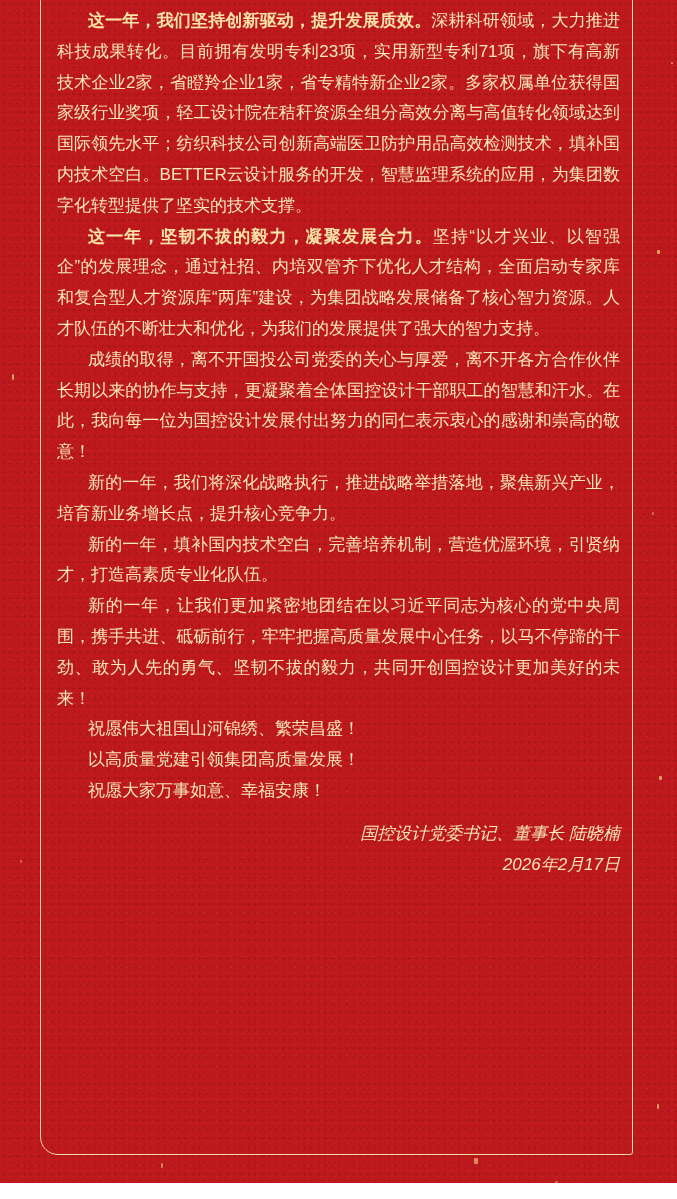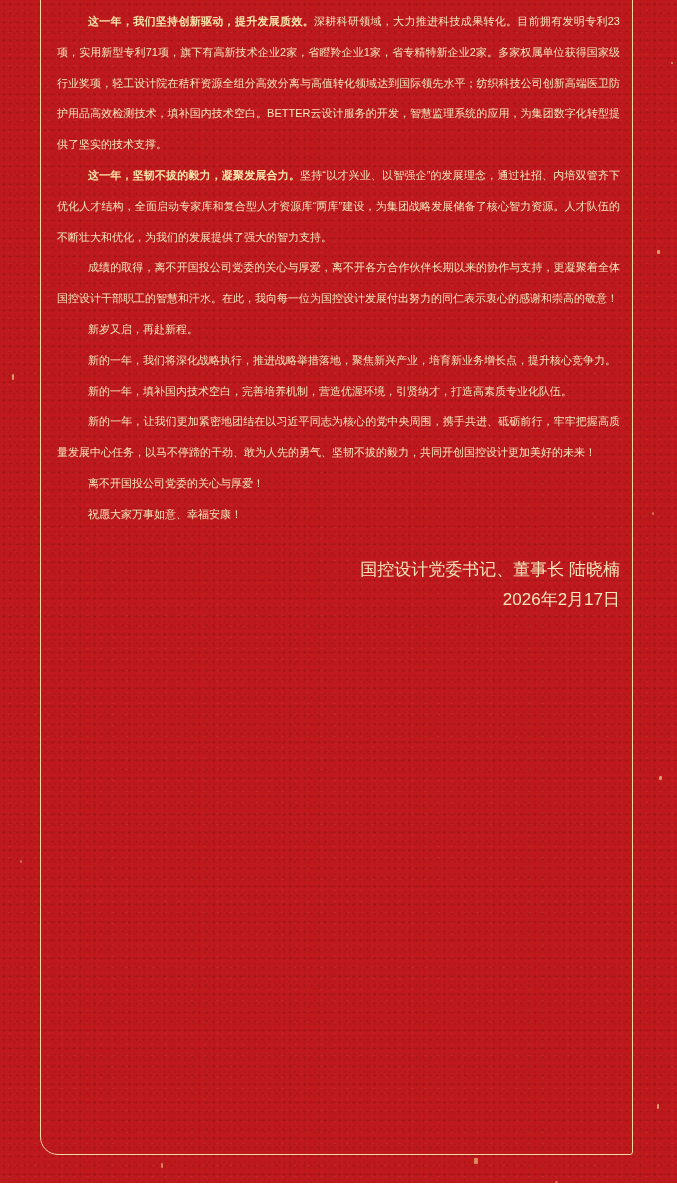--- a/index.html
+++ b/index.html
@@ -32,37 +32,38 @@
     box-sizing: border-box;
   }
   .content {
     position: absolute;
     left: 57px; top: 6px;
     width: 563px;
     color: var(--text, #f6e6ba);
   }
   .para {
     margin: 0;
-    font-size: 11px;
+    font-size: 17px;
     line-height: 30.8px;
     letter-spacing: 0;
     text-align: justify;
     text-justify: inter-character;
     text-indent: 31px;
     word-break: break-all;
   }
   .para strong {
     font-weight: 700;
     color: var(--lead, #f8e4a8);
   }
   .signature-block {
-    margin-top: 25px;
+    margin-top: 12px;
     text-align: right;
     font-size: 17px;
     line-height: 30.8px;
+    font-style: italic;
   }
   .speck {
     position: absolute;
     width: 3px; height: 4px;
     background: #e9c87e;
     opacity: 0.75;
     border-radius: 1px;
   }
   .s1  { left: 657px; top: 250px; }
   .s2  { left: 12px;  top: 374px; height: 6px; width: 2px; }
@@ -89,25 +90,25 @@
   <div class="speck s8"></div>
   <div class="speck s9"></div>
   <div class="speck s10"></div>
   <div class="frame"></div>
 
   <div class="content">
     <div id="paragraphs">
         <p class="para"><strong>这一年，我们坚持创新驱动，提升发展质效。</strong><span>深耕科研领域，大力推进科技成果转化。目前拥有发明专利23项，实用新型专利71项，旗下有高新技术企业2家，省瞪羚企业1家，省专精特新企业2家。多家权属单位获得国家级行业奖项，轻工设计院在秸秆资源全组分高效分离与高值转化领域达到国际领先水平；纺织科技公司创新高端医卫防护用品高效检测技术，填补国内技术空白。BETTER云设计服务的开发，智慧监理系统的应用，为集团数字化转型提供了坚实的技术支撑。</span></p>
         <p class="para"><strong>这一年，坚韧不拔的毅力，凝聚发展合力。</strong><span>坚持“以才兴业、以智强企”的发展理念，通过社招、内培双管齐下优化人才结构，全面启动专家库和复合型人才资源库“两库”建设，为集团战略发展储备了核心智力资源。人才队伍的不断壮大和优化，为我们的发展提供了强大的智力支持。</span></p>
         <p class="para"><span>成绩的取得，离不开国投公司党委的关心与厚爱，离不开各方合作伙伴长期以来的协作与支持，更凝聚着全体国控设计干部职工的智慧和汗水。在此，我向每一位为国控设计发展付出努力的同仁表示衷心的感谢和崇高的敬意！</span></p>
-        <p class="para"><span>新岁又启，再赴新程。</span></p>
         <p class="para"><span>新的一年，我们将深化战略执行，推进战略举措落地，聚焦新兴产业，培育新业务增长点，提升核心竞争力。</span></p>
         <p class="para"><span>新的一年，填补国内技术空白，完善培养机制，营造优渥环境，引贤纳才，打造高素质专业化队伍。</span></p>
         <p class="para"><span>新的一年，让我们更加紧密地团结在以习近平同志为核心的党中央周围，携手共进、砥砺前行，牢牢把握高质量发展中心任务，以马不停蹄的干劲、敢为人先的勇气、坚韧不拔的毅力，共同开创国控设计更加美好的未来！</span></p>
-        <p class="para"><span>离不开国投公司党委的关心与厚爱！</span></p>
+        <p class="para"><span>祝愿伟大祖国山河锦绣、繁荣昌盛！</span></p>
+        <p class="para"><span>以高质量党建引领集团高质量发展！</span></p>
         <p class="para"><span>祝愿大家万事如意、幸福安康！</span></p>
       </div>
     <div class="signature-block">
       <div>国控设计党委书记、董事长 陆晓楠</div>
       <div>2026年2月17日</div>
     </div>
   </div>
 </div>
 
 </body></html>

